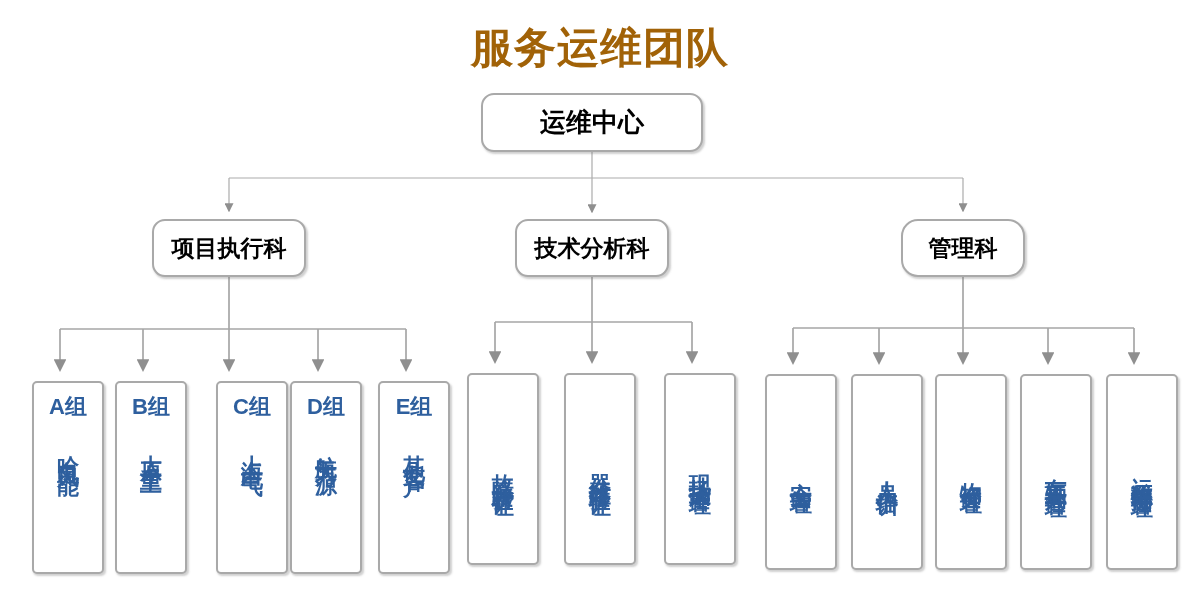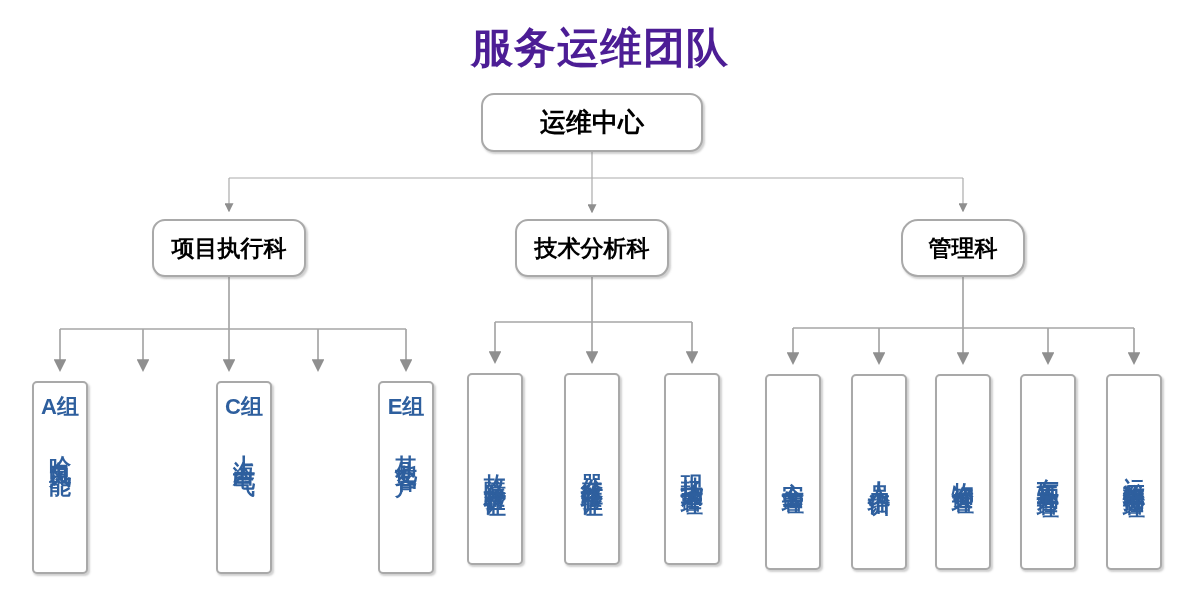--- a/index.html
+++ b/index.html
@@ -2,37 +2,37 @@
 <html><head>
 <meta charset="utf-8">
 <style>
   html,body { margin:0; padding:0; background:#ffffff; }
   .canvas {
     position:relative; width:1200px; height:596px; background:#ffffff;
     font-family:"Liberation Sans", sans-serif; overflow:hidden;
   }
   .title {
     position:absolute; top:20px; left:0; width:100%; text-align:center;
-    font-size:42px; font-weight:700; color:#4c1d95; letter-spacing:1px;
+    font-size:42px; font-weight:700; color:#a16207; letter-spacing:1px;
   }
   .connectors { position:absolute; left:0; top:0; pointer-events:none; }
   .node {
     position:absolute; box-sizing:border-box; background:#fff;
     border:2px solid #a9a9a9; border-radius:13px;
     box-shadow:1.5px 2px 2px rgba(120,120,120,0.35);
     display:flex; align-items:center; justify-content:center;
     font-weight:700; color:#000;
   }
   .root-node { left:481px; top:93px; width:222px; height:59px; font-size:26px; }
   .dept-node { top:219px; height:58px; font-size:23px; }
   .dept-1 { left:152px; width:154px; }
   .dept-2 { left:515px; width:154px; }
   .dept-3 { left:901px; width:124px;border-radius:17px; }
   .leaf {
-    position:absolute; box-sizing:border-box; width:56px; background:#fff;
+    position:absolute; box-sizing:border-box; width:72px; background:#fff;
     border:2px solid #a9a9a9; border-radius:5px;
     box-shadow:1.5px 2px 2px rgba(120,120,120,0.35);
     display:flex; flex-direction:column; align-items:center; justify-content:center;
     font-weight:700; color:#2e5f9e;
   }
   .leaf-left  { top:381px; height:193px; justify-content:flex-start; padding-top:13px; }
   .leaf-mid   { top:373px; height:192px; }
   .leaf-right { top:374px; height:196px; }
   .leaf-head { font-size:22px; line-height:1; }
   .vtext {
@@ -102,23 +102,31 @@
     <span>技术分析科</span>
   </div>
   <div class="node dept-node dept-3">
     <span>管理科</span>
   </div>
 
   <div class="leaf leaf-left" style="left:32px">
     <span class="leaf-head">A组</span>
     <span class="vtext">哈电风能</span>
   </div>
+  <div class="leaf leaf-left" style="left:115px">
+    <span class="leaf-head">B组</span>
+    <span class="vtext">太原重工</span>
+  </div>
   <div class="leaf leaf-left" style="left:216px">
     <span class="leaf-head">C组</span>
     <span class="vtext">上海电气</span>
+  </div>
+  <div class="leaf leaf-left" style="left:290px">
+    <span class="leaf-head">D组</span>
+    <span class="vtext">航天万源</span>
   </div>
   <div class="leaf leaf-left" style="left:378px">
     <span class="leaf-head">E组</span>
     <span class="vtext">其他客户</span>
   </div>
 
   <div class="leaf leaf-mid" style="left:467px">
     <span class="vtext">故障分析验证</span>
   </div>
   <div class="leaf leaf-mid" style="left:564px">

